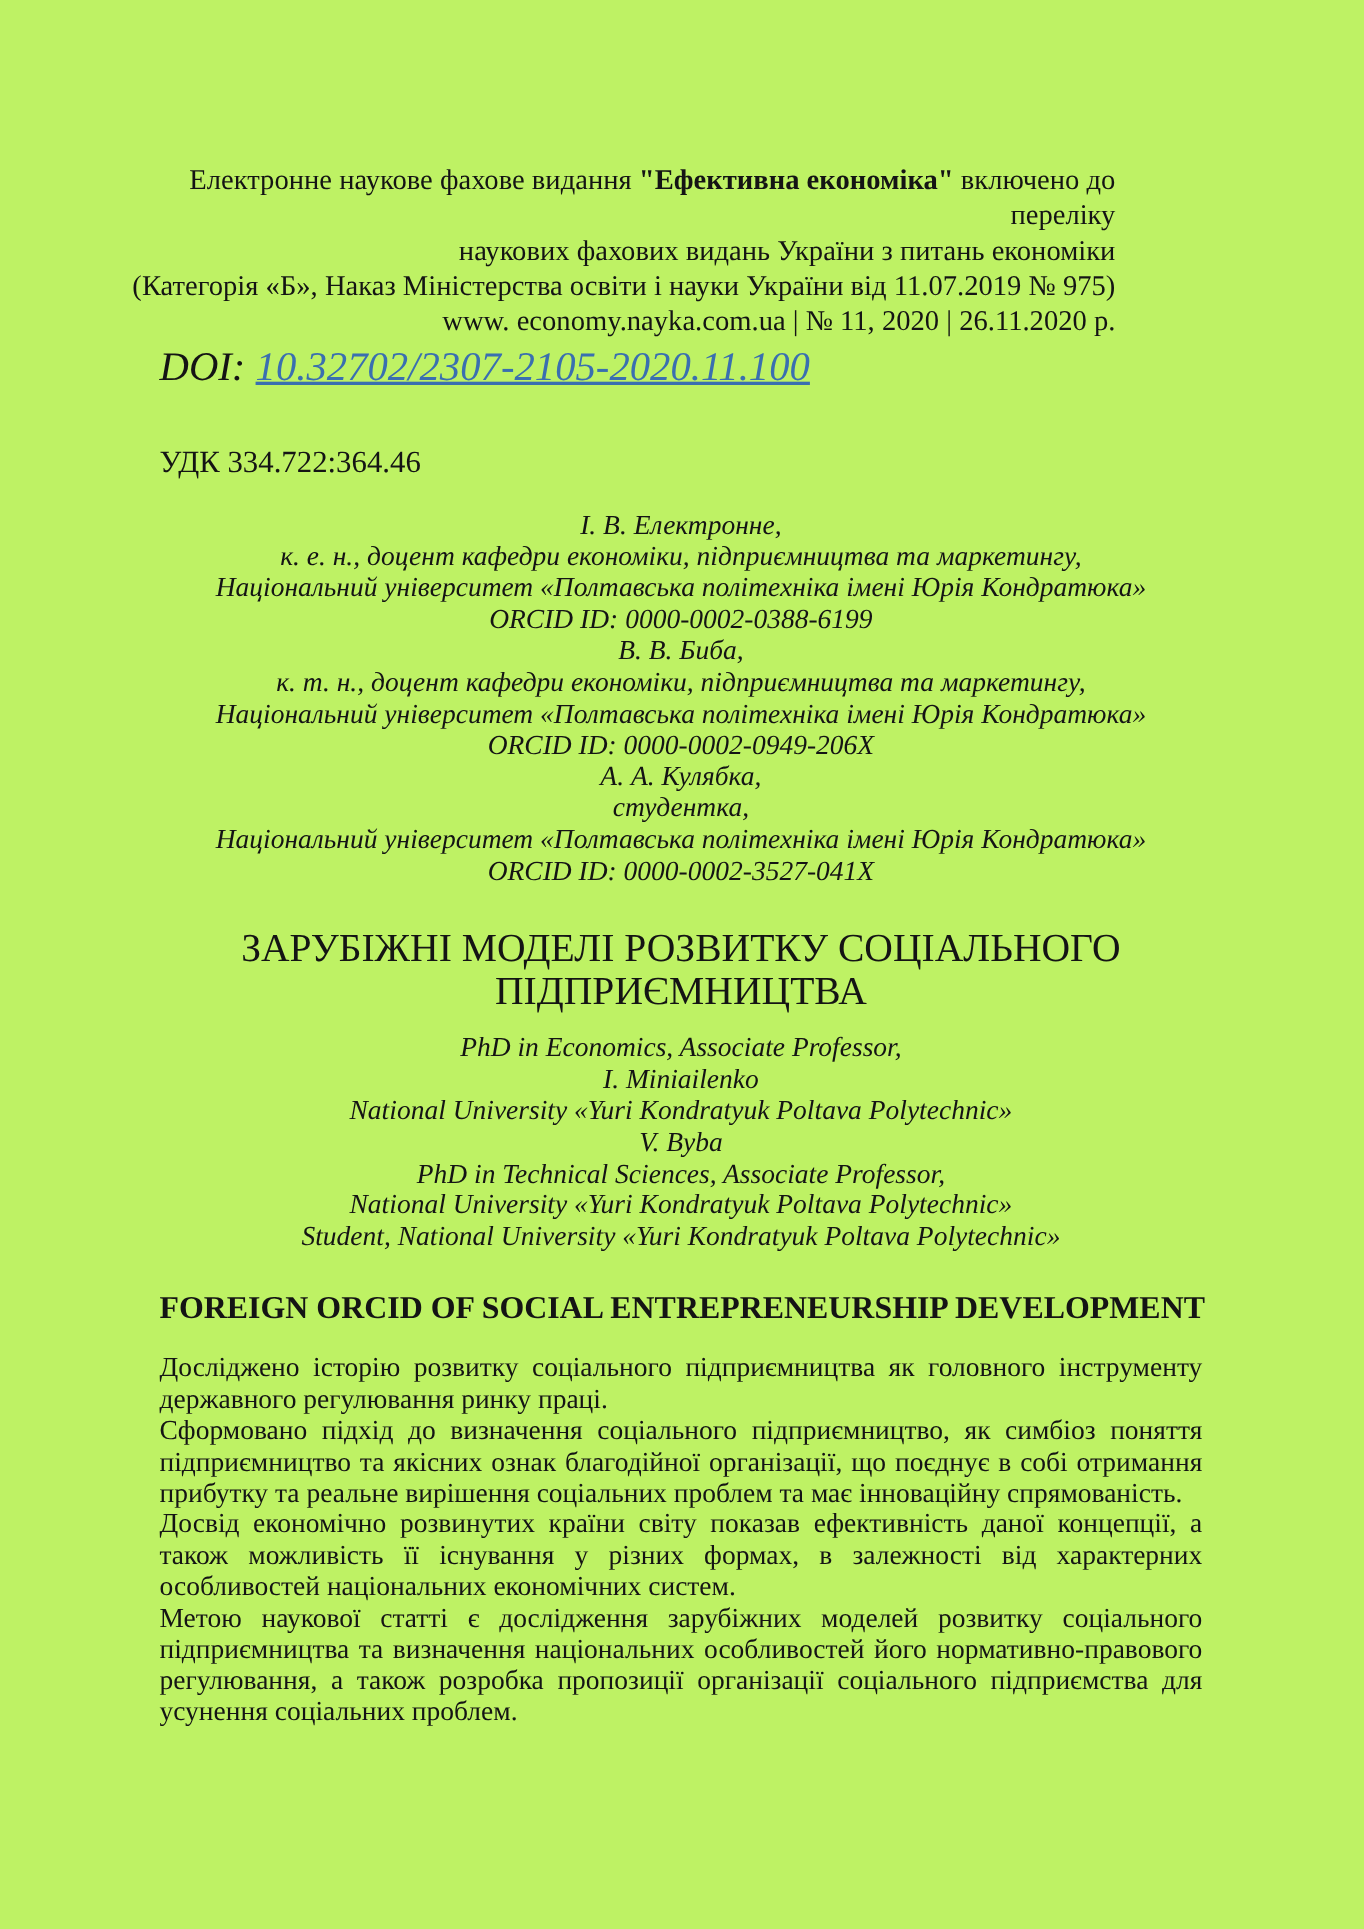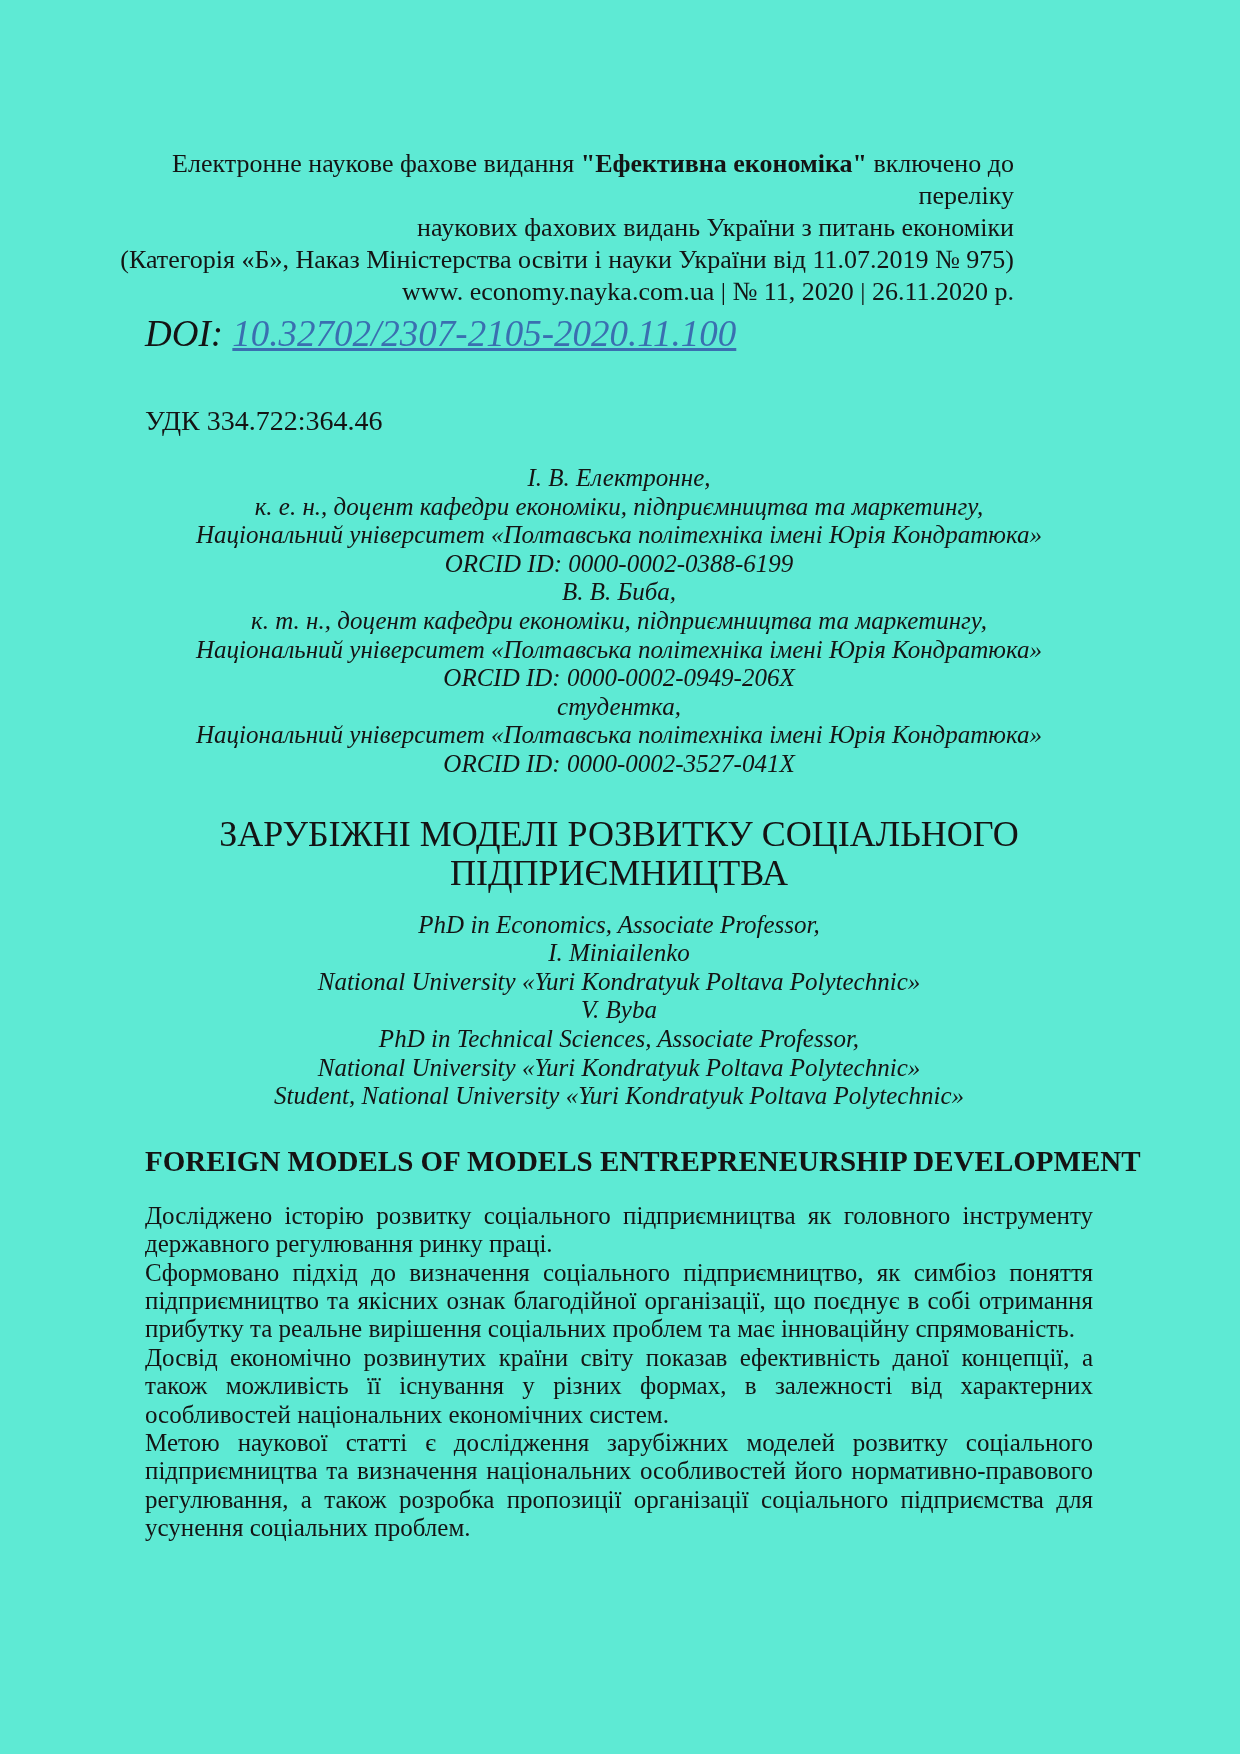--- a/index.html
+++ b/index.html
@@ -3,21 +3,21 @@
 <meta charset="utf-8">
 <style>
   html, body { margin: 0; padding: 0; background: #ffffff; }
   .page {
     position: relative;
     width: 1240px;
     height: 1754px;
     box-sizing: border-box;
     padding: 148px 147px 0 145px;
     overflow: hidden;
-    background: #5eead4;
+    background: #bef264;
     color: #141414;
     font-family: "Liberation Serif", "DejaVu Serif", serif;
   }
 
   
   .journal-header {
     margin-left: -60px;
     margin-right: 79px;
     text-align: right;
     font-size: 26px;
@@ -112,41 +112,42 @@
 
   <div class="authors-ua">
     <div>І. В. Електронне,</div>
     <div>к. е. н., доцент кафедри економіки, підприємництва та маркетингу,</div>
     <div>Національний університет «Полтавська політехніка імені Юрія Кондратюка»</div>
     <div>ORCID ID: 0000-0002-0388-6199</div>
     <div>В. В. Биба,</div>
     <div>к. т. н., доцент кафедри економіки, підприємництва та маркетингу,</div>
     <div>Національний університет «Полтавська політехніка імені Юрія Кондратюка»</div>
     <div>ORCID ID: 0000-0002-0949-206X</div>
+    <div>А. А. Кулябка,</div>
     <div>студентка,</div>
     <div>Національний університет «Полтавська політехніка імені Юрія Кондратюка»</div>
     <div>ORCID ID: 0000-0002-3527-041X</div>
   </div>
 
   <div class="title-ua">
     <div>ЗАРУБІЖНІ МОДЕЛІ РОЗВИТКУ СОЦІАЛЬНОГО</div>
     <div>ПІДПРИЄМНИЦТВА</div>
   </div>
 
   <div class="authors-en">
     <div>PhD in Economics, Associate Professor,</div>
     <div>I. Miniailenko</div>
     <div>National University «Yuri Kondratyuk Poltava Polytechnic»</div>
     <div>V. Byba</div>
     <div>PhD in Technical Sciences, Associate Professor,</div>
     <div>National University «Yuri Kondratyuk Poltava Polytechnic»</div>
     <div>Student, National University «Yuri Kondratyuk Poltava Polytechnic»</div>
   </div>
 
-  <div class="title-en">FOREIGN MODELS OF MODELS ENTREPRENEURSHIP DEVELOPMENT</div>
+  <div class="title-en">FOREIGN ORCID OF SOCIAL ENTREPRENEURSHIP DEVELOPMENT</div>
 
   <div class="abstract">
     <p>Досліджено історію розвитку соціального підприємництва як головного інструменту державного регулювання ринку праці.</p>
     <p>Сформовано підхід до визначення соціального підприємництво, як симбіоз поняття підприємництво та якісних ознак благодійної організації, що поєднує в собі отримання прибутку та реальне вирішення соціальних проблем та має інноваційну спрямованість.</p>
     <p>Досвід економічно розвинутих країни світу показав ефективність даної концепції, а також можливість її існування у різних формах, в залежності від характерних особливостей національних економічних систем.</p>
     <p>Метою наукової статті  є дослідження зарубіжних моделей розвитку соціального підприємництва та визначення національних особливостей його нормативно-правового регулювання, а також розробка пропозиції організації соціального підприємства для усунення соціальних проблем.</p>
   </div>
 
 </div>
 

